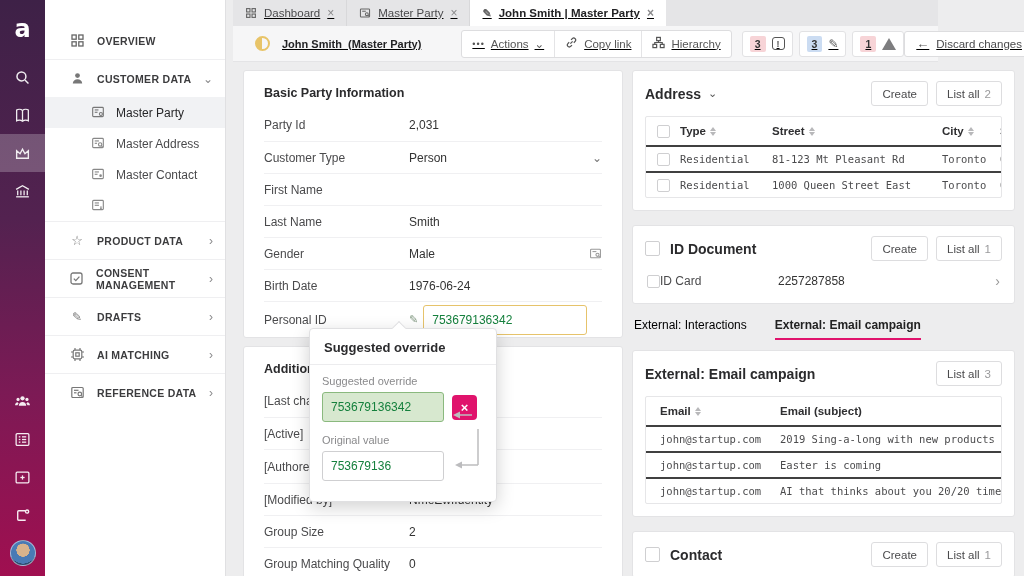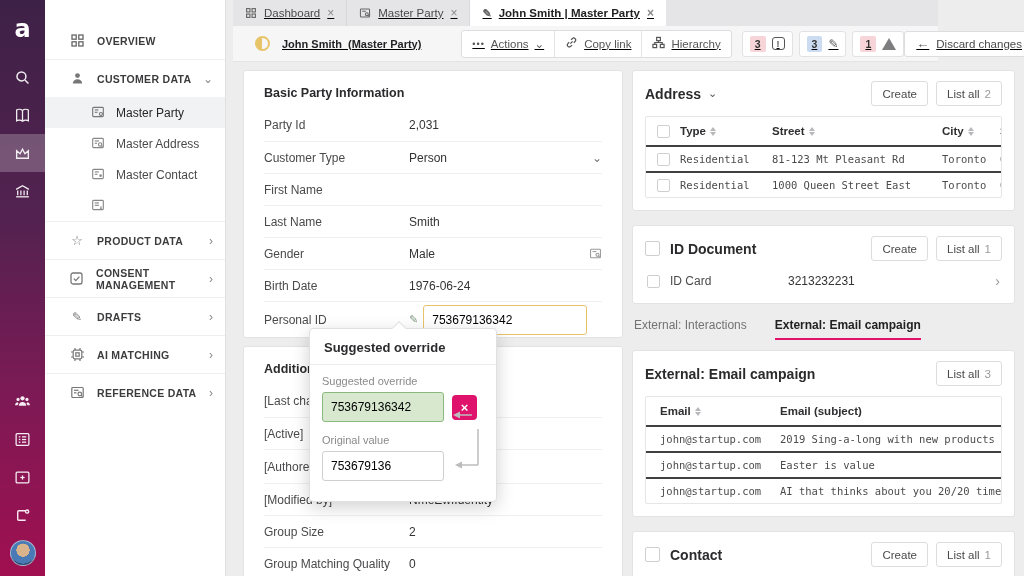--- a/index.html
+++ b/index.html
@@ -84,21 +84,21 @@
 
   .card-title { font-size:12.5px; font-weight:bold; color:#2b2b2d; padding:15px 20px 9px; }
   .frow { display:flex; align-items:center; height:32px; margin:0 20px; border-top:1px solid #f0f0f2; }
   .frow.first { border-top:none;justify-content:space-between; }
   .flabel { width:145px; font-size:12px; color:#4a4a4c; flex:none; }
   .fvalue { font-size:12px; color:#333; display:flex; align-items:center; flex:1; }
   .fchev { margin-left:auto; color:#777; font-size:12px; }
   .eq-ic { margin-left:auto; color:#999; display:flex; } .eq-ic svg { width:13px; height:13px; }
   .edit-ic { color:#8aa08a; margin-right:5px; font-size:11px; }
   .txt-input { height:24px; border:1px solid #cfcfd1; border-radius:3px; font:12px "Liberation Sans",sans-serif;
-               padding:14px 8px; color:#000000; outline:none; }
+               padding:14px 8px; color:#15803d; outline:none; }
   .yellow { border-color:#e6c36b; width:164px; }
   .cb { width:13px; height:13px; border:1px solid #cfcfd1; border-radius:2px; background:#fff; flex:none; }
   .cb.big { width:15px; height:15px; }
 
   
   .popup { position:absolute; left:76px; top:266px; width:188px; background:#fff; border:1px solid #e0e0e2;
            border-radius:4px; box-shadow:0 5px 18px rgba(0,0,0,.18); z-index:50; }
   .popup-caret { position:absolute; top:-6px; left:84px; width:10px; height:10px; background:#fff;
                  border-left:1px solid #e0e0e2; border-top:1px solid #e0e0e2; transform:rotate(45deg); }
   .popup-title { font-size:13px; font-weight:bold; color:#2b2b2d; padding:11px 14px 9px;
@@ -129,26 +129,26 @@
   .td { font-family:"DejaVu Sans Mono", monospace; font-size:10.5px; color:#4b4b4d; white-space:nowrap; overflow:hidden; }
   .c-cb { width:34px; display:flex; justify-content:center; flex:none; }
   .c-type { width:92px; flex:none; } .c-street { width:170px; flex:none; }
   .c-city { width:58px; flex:none; } .c-state { flex:1; }
   .c-email { width:134px; flex:none; padding-left:14px; } .c-subj { flex:1; }
   .sort { display:inline-flex; flex-direction:column; gap:1px; }
   .sort i { width:0; height:0; border-left:3px solid transparent; border-right:3px solid transparent; }
   .sort .up { border-bottom:4px solid #b8b8ba; } .sort .dn { border-top:4px solid #b8b8ba; }
 
   .itm-row { display:flex; align-items:center; padding:2px 14px 14px; }
-  .itm-label { font-size:12px; color:#4a4a4c; margin-left:10px; width:118px; }
+  .itm-label { font-size:12px; color:#4a4a4c; width:118px; }
   .itm-value { font-size:12px; color:#333; }
   .itm-chev { margin-left:auto; color:#999; font-size:14px; }
 
   .ext-tabs { display:flex; gap:28px; margin:14px 2px 10px; }
-  .ext-tab { font-size:12px; color:#737373; padding-bottom:6px; cursor:pointer; }
+  .ext-tab { font-size:12px; color:#000000; padding-bottom:6px; cursor:pointer; }
   .ext-tab.active { color:#222; font-weight:bold; border-bottom:2px solid #e0136c; }
 
   .mt14 { margin-top:14px; }
 </style>
 </head>
 <body>
 
 <div class="app">
 
   <div class="rail">
@@ -622,21 +622,21 @@
             <span class="spacer"></span>
             <button class="pbtn">Create</button>
             <button class="pbtn">
               <span>List all</span>
               <span class="n">1</span>
             </button>
           </div>
           <div class="itm-row">
             <span class="cb"></span>
             <span class="itm-label">ID Card</span>
-            <span class="itm-value">3213232231</span>
+            <span class="itm-value">2257287858</span>
             <span class="itm-chev">›</span>
           </div>
         </div>
 
         <div class="ext-tabs">
           <span class="ext-tab">External: Interactions</span>
           <span class="ext-tab active">External: Email campaign</span>
         </div>
 
         <div class="card">
@@ -660,21 +660,21 @@
               <span class="th c-subj">
                   <span>Email (subject)</span>
                 </span>
             </div>
             <div class="tr">
               <span class="td c-email">john@startup.com</span>
               <span class="td c-subj">2019 Sing-a-long with new products</span>
             </div>
             <div class="tr">
               <span class="td c-email">john@startup.com</span>
-              <span class="td c-subj">Easter is value</span>
+              <span class="td c-subj">Easter is coming</span>
             </div>
             <div class="tr">
               <span class="td c-email">john@startup.com</span>
               <span class="td c-subj">AI that thinks about you 20/20 times in a yea</span>
             </div>
           </div>
         </div>
 
         <div class="card mt14">
           <div class="panel-head">

